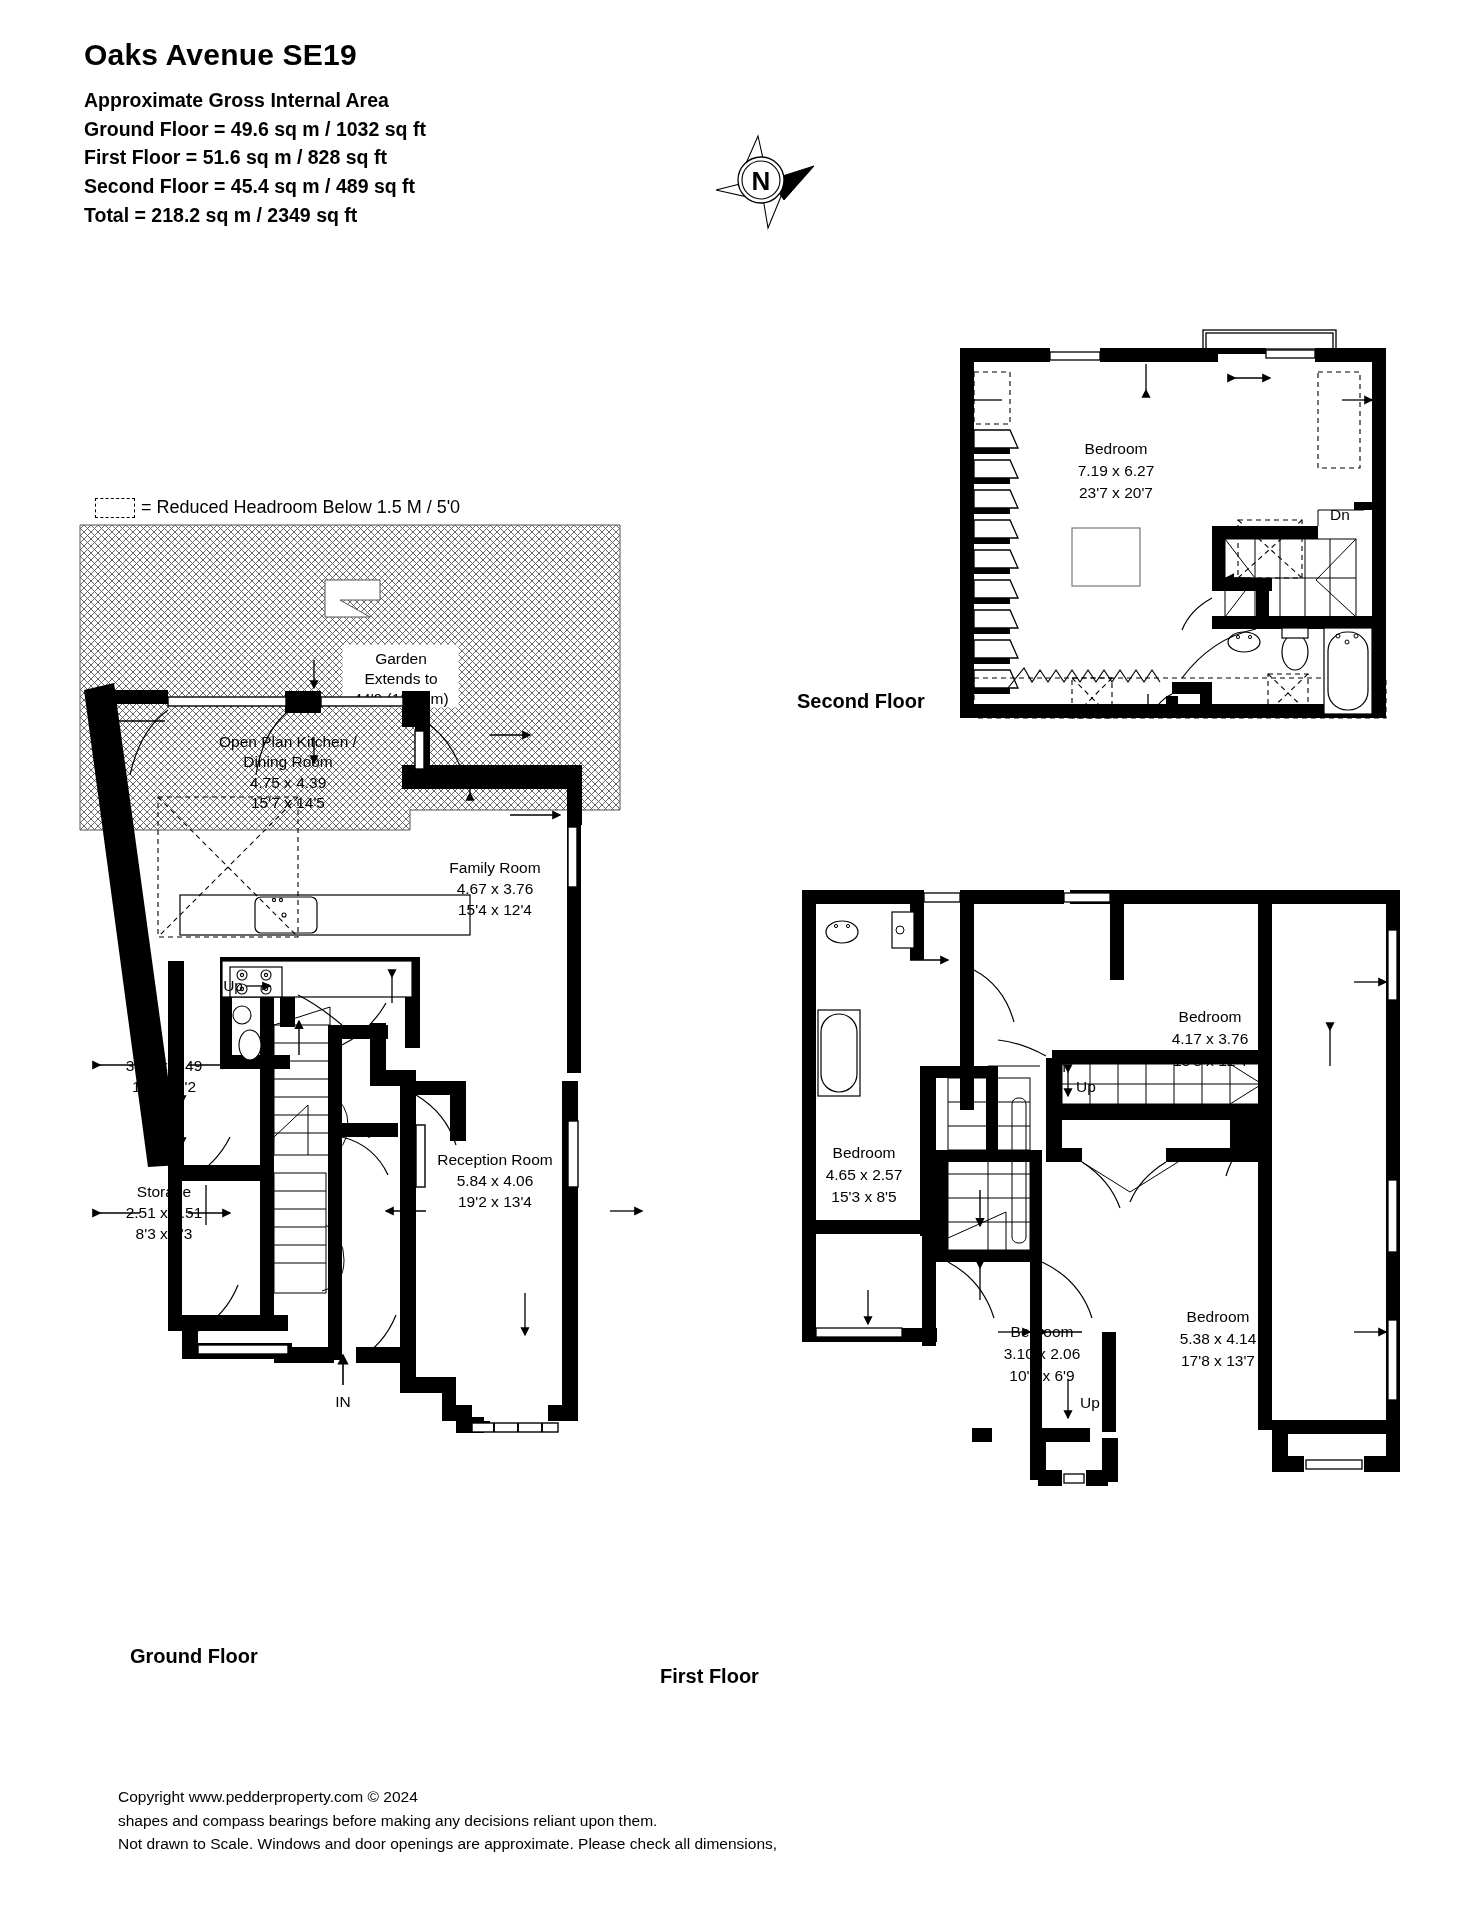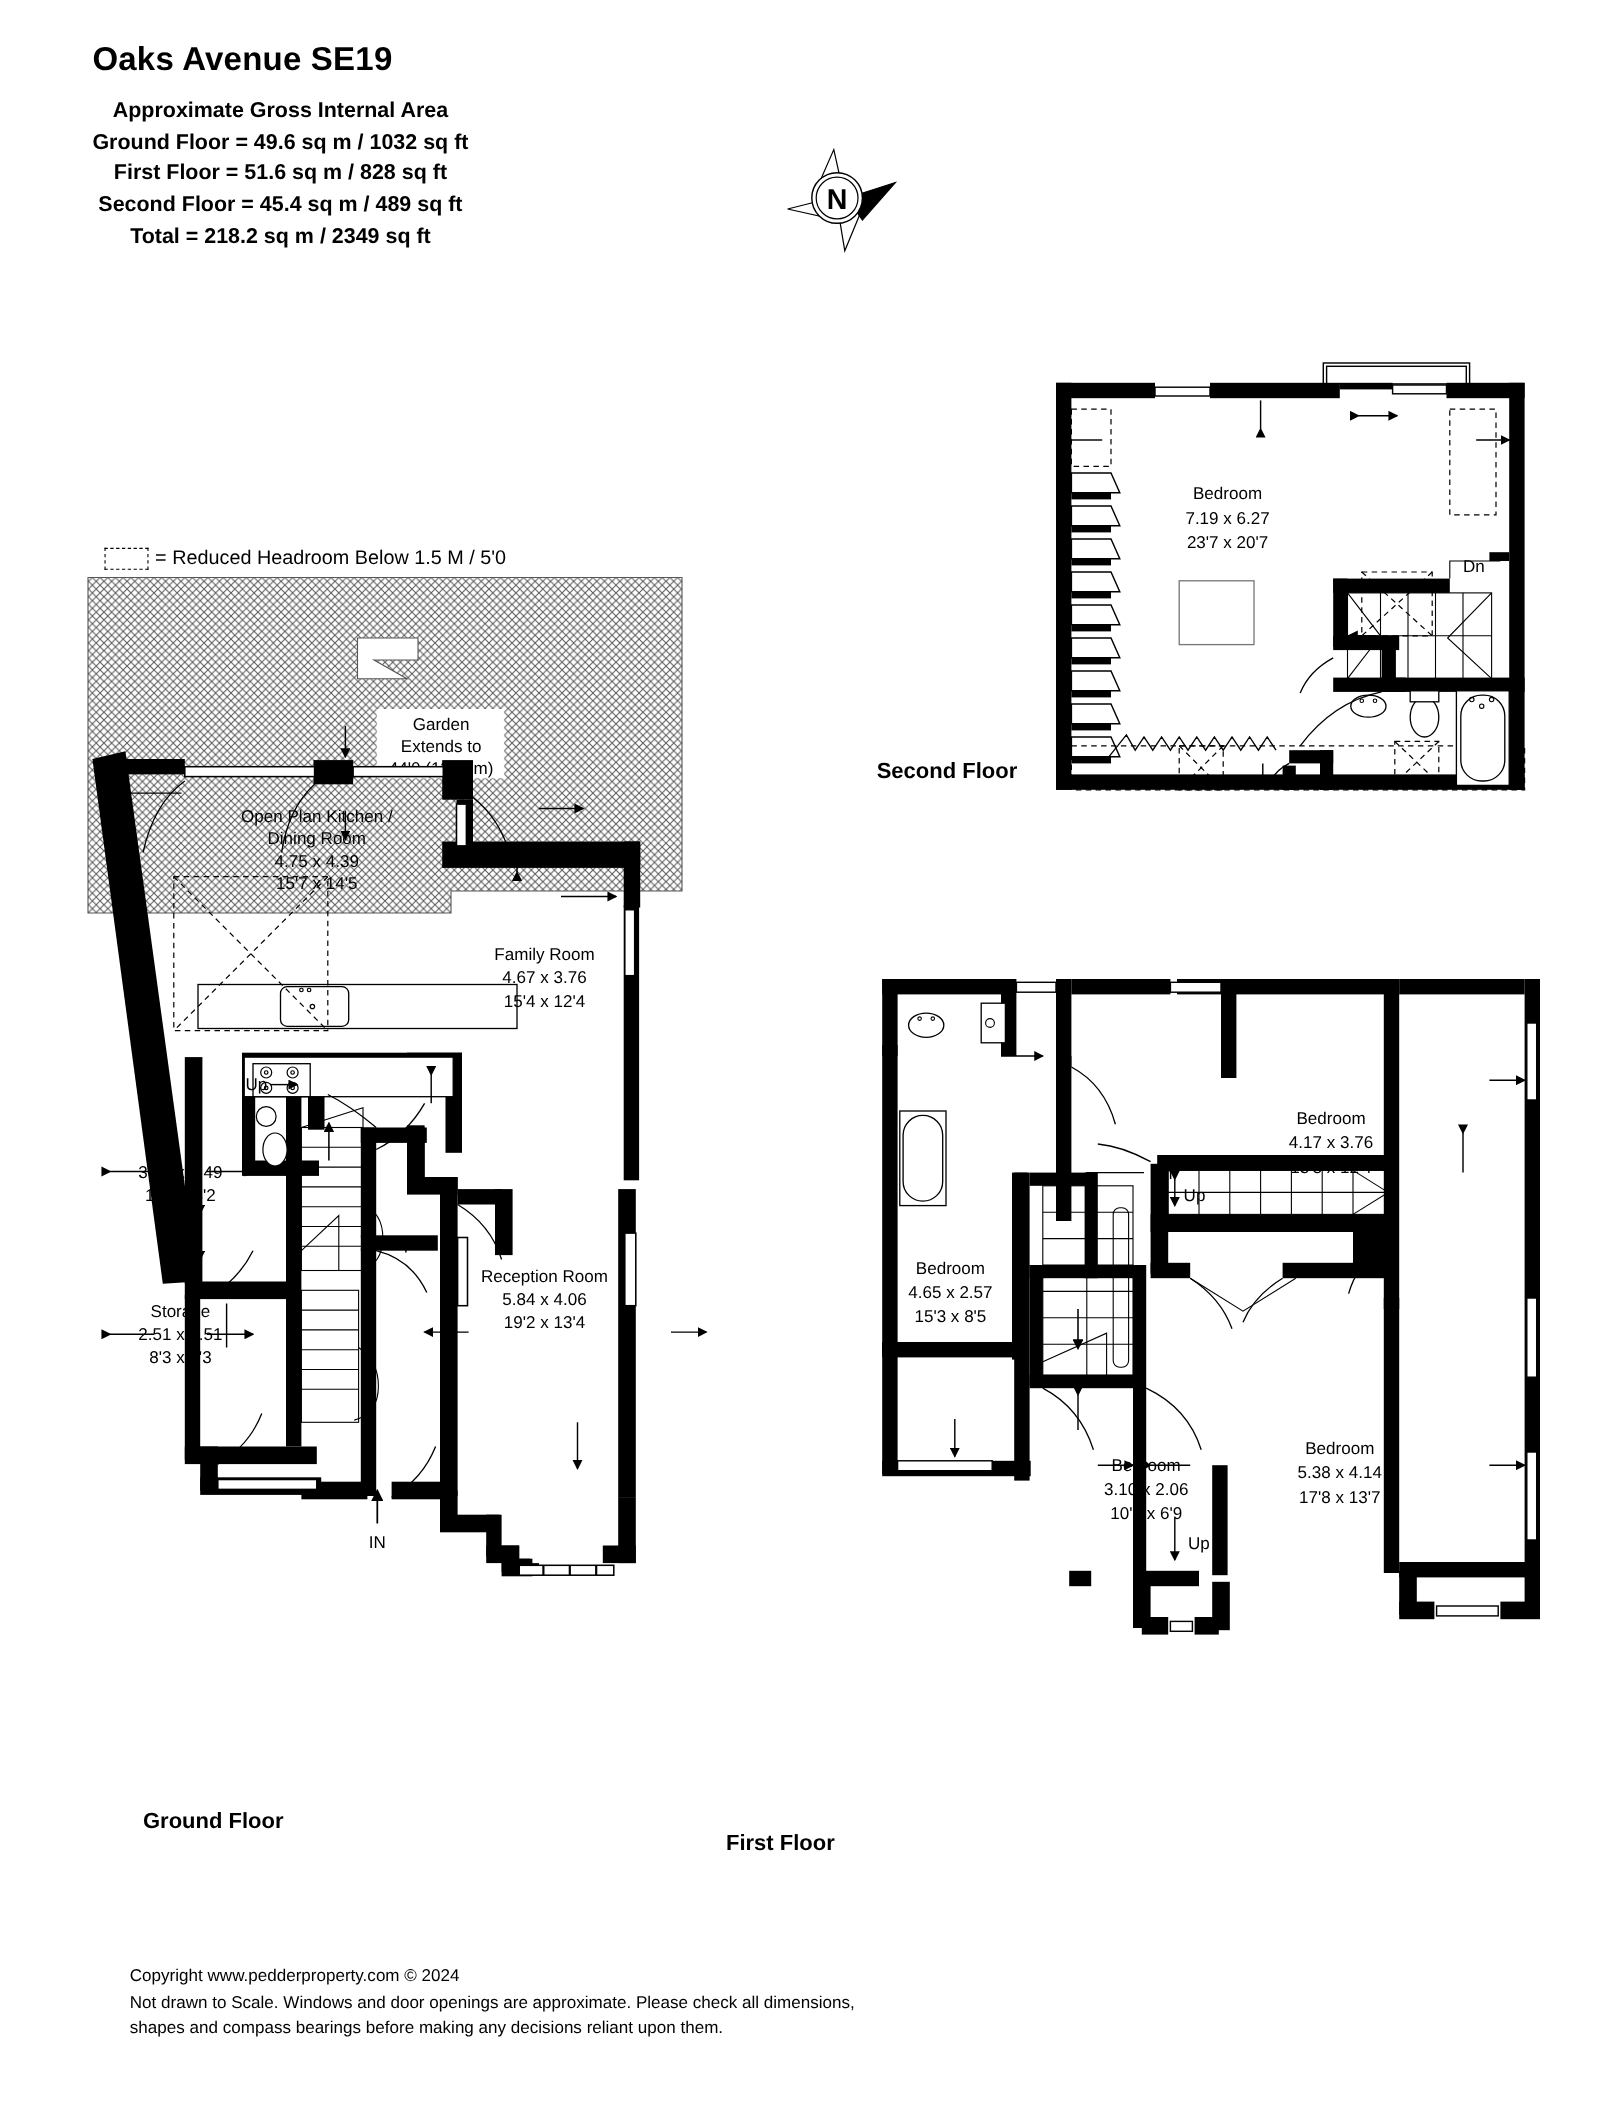--- a/index.html
+++ b/index.html
@@ -6,21 +6,21 @@
   body{
     width:1469px;height:1920px;position:relative;overflow:hidden;
     font-family:"Liberation Sans","DejaVu Sans",sans-serif;
     color:#000;
   }
   .page{position:absolute;inset:0;}
 
   
   #header{position:absolute;left:84px;top:38px;}
   #title{font-size:30px;font-weight:bold;letter-spacing:.2px;margin:0 0 14px 0;}
-  #areas{font-size:19.5px;font-weight:bold;line-height:1.47;text-align:center;}
+  #areas{font-size:19.5px;font-weight:bold;line-height:1.47;}
   #areas div{white-space:nowrap;}
 
   
   #compass{position:absolute;left:712px;top:128px;width:120px;height:110px;}
 
   
   #legend{position:absolute;left:95px;top:497px;display:flex;align-items:center;gap:0px;}
   #legend-swatch{width:38px;height:18px;border:1px dashed #000;background:#fff;}
   #legend-text{font-size:18px;margin-left:6px;white-space:nowrap;}
 
@@ -604,17 +604,17 @@
         <text class="rmlabel" x="428" y="476" text-anchor="middle">17'8 x 13'7</text>
 
         <text class="rmlabel" x="290" y="518">Up</text>
       </g>
     </svg>
   </div>
   <div class="floor-label" id="label-first">First Floor</div>
 
   <div id="footer">
     <div>Copyright www.pedderproperty.com © 2024</div>
+    <div>shapes and compass bearings before making any decisions reliant upon them.</div>
     <div>Not drawn to Scale. Windows and door openings are approximate. Please check all dimensions,</div>
-    <div>shapes and compass bearings before making any decisions reliant upon them.</div>
   </div>
 
 </div>
 
 </body></html>

